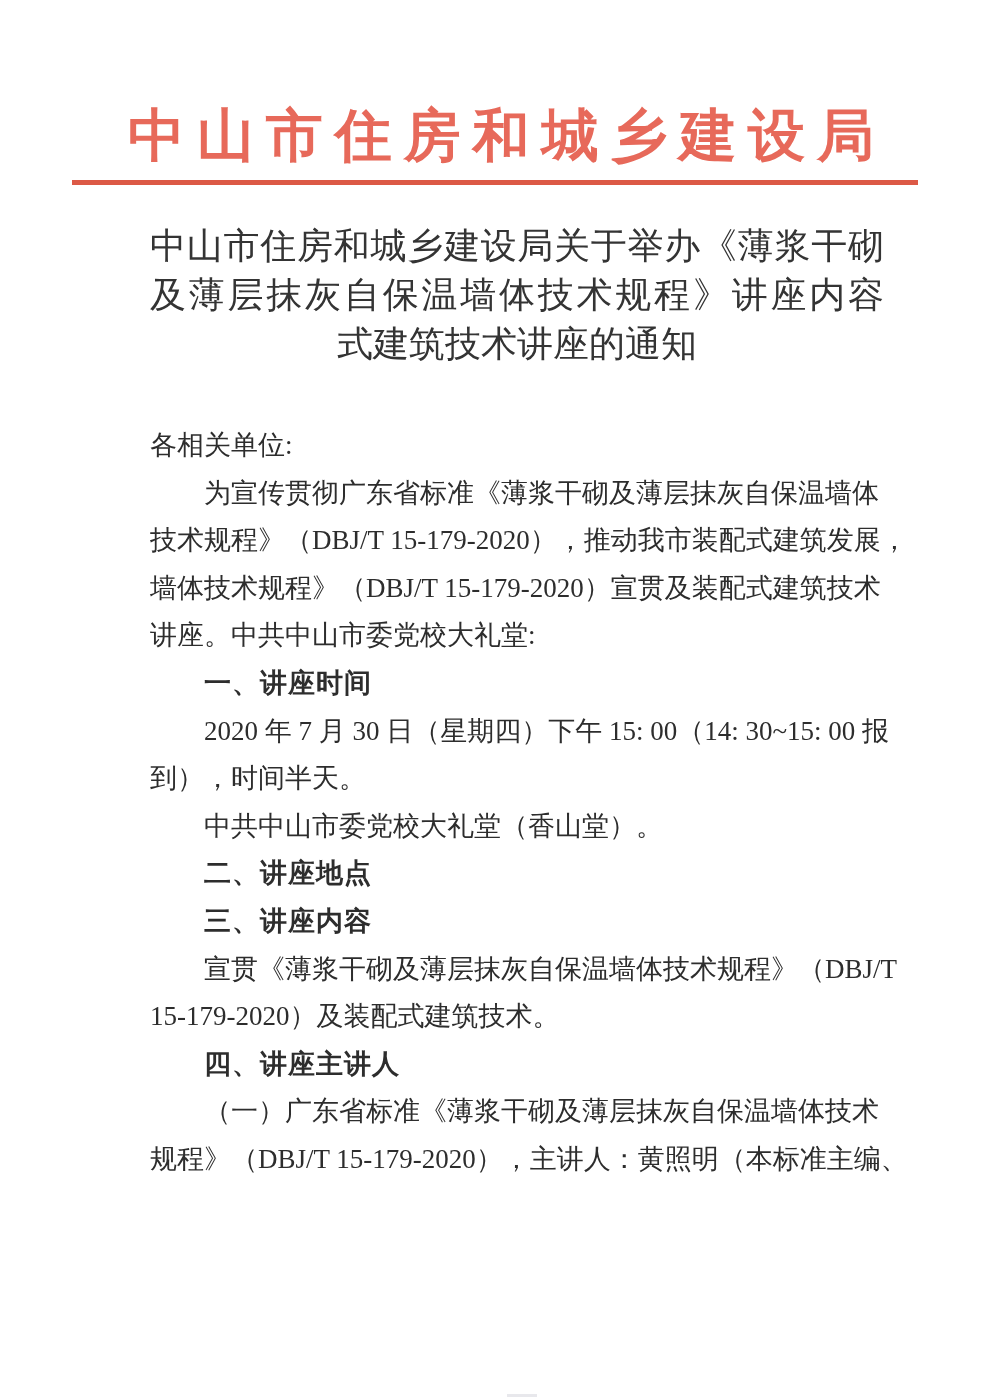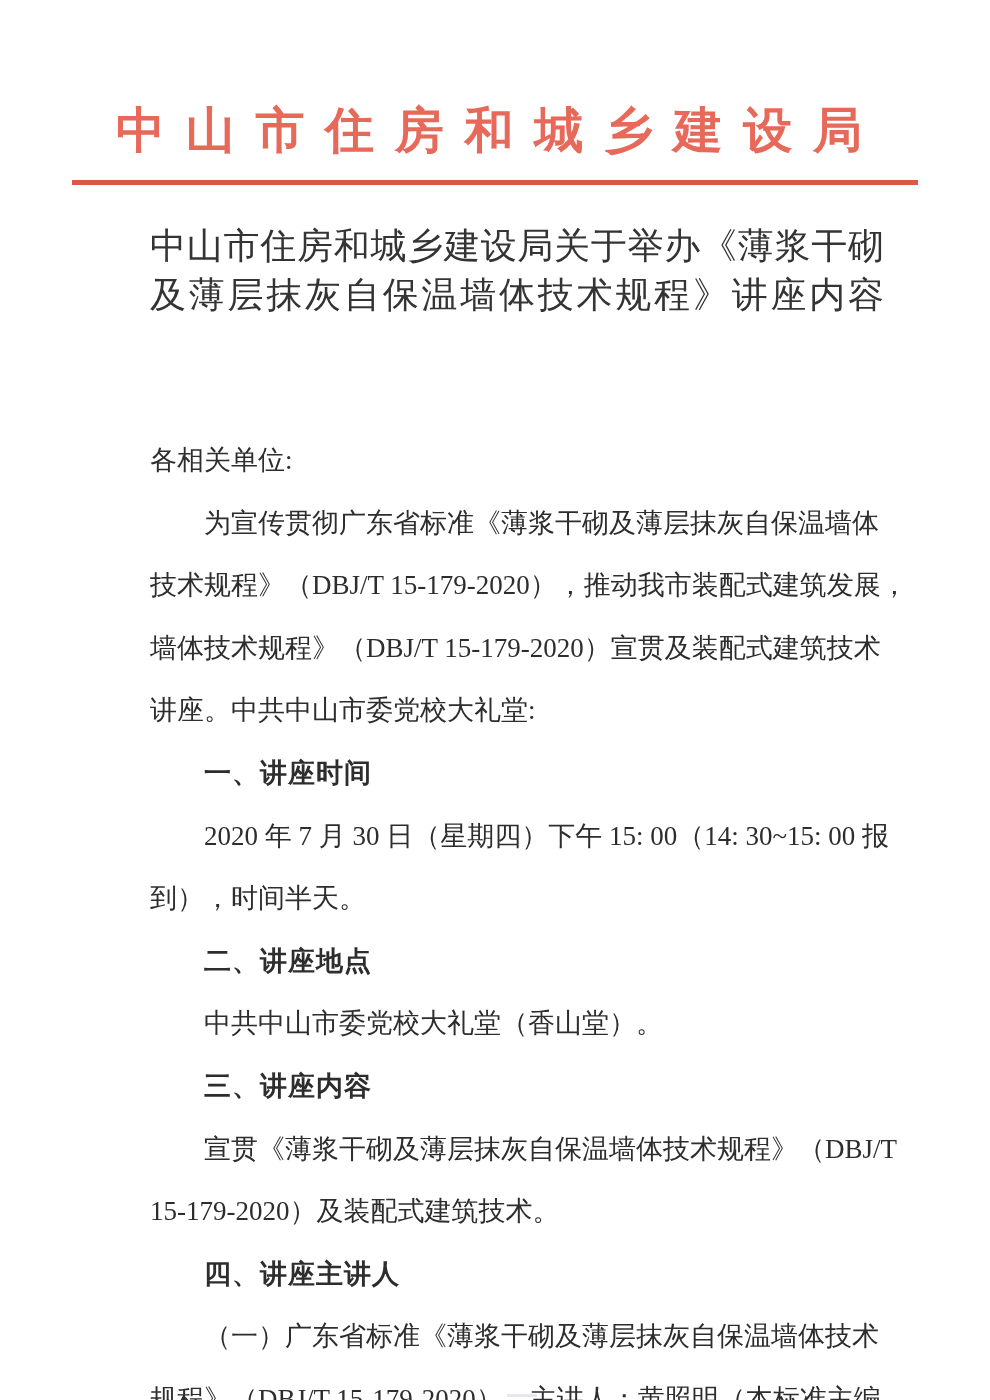--- a/index.html
+++ b/index.html
@@ -16,22 +16,22 @@
     overflow:hidden;
     font-family:"Liberation Serif","DejaVu Serif",serif;
   }
   .page{
     position:absolute;inset:0;
     background:#ffffff;
   }
   
   .agency{
     position:absolute;
-    top:104px;left:116px;width:746px;
-    font-size:49px;
+    top:104px;left:128px;width:746px;
+    font-size:57px;
     font-weight:bold;
     line-height:1.12;
     color:var(--accent);
     white-space:nowrap;
     text-align:justify;
     text-align-last:justify;
     font-family:"Liberation Serif","DejaVu Serif",serif;
   }
   .head-rule{
     position:absolute;
@@ -62,21 +62,20 @@
     position:absolute;
     top:422px;left:150px;width:725px;
     color:var(--body-ink);
     font-size:27px;
     line-height:47.6px;
     font-family:"Liberation Serif","DejaVu Serif",serif;
   }
   .ln{
     white-space:nowrap;
     height:47.6px;
-    margin-top:15px;
   }
   .ln.ind{ text-indent:2em; }
   .ln.jf{
     text-align:justify;
     text-align-last:justify;
   }
   .ln.hd{
     font-weight:bold;
     font-family:"Liberation Sans","DejaVu Sans",sans-serif;
     font-size:27px;
@@ -94,33 +93,34 @@
 
 <div class="page">
 
   <div class="agency">中山市住房和城乡建设局</div>
 
   <div class="head-rule"></div>
 
   <div class="doc-title">
     <div class="t-line">中山市住房和城乡建设局关于举办《薄浆干砌</div>
     <div class="t-line">及薄层抹灰自保温墙体技术规程》讲座内容</div>
+    <div class="t-line center">式建筑技术讲座的通知</div>
   </div>
 
   <div class="doc-body">
     <div class="ln">各相关单位:</div>
     <div class="ln ind jf">为宣传贯彻广东省标准《薄浆干砌及薄层抹灰自保温墙体</div>
     <div class="ln jf">技术规程》（DBJ/T 15-179-2020），推动我市装配式建筑发展，</div>
     <div class="ln jf">墙体技术规程》（DBJ/T 15-179-2020）宣贯及装配式建筑技术</div>
     <div class="ln">讲座。中共中山市委党校大礼堂:</div>
     <div class="ln ind hd">一、讲座时间</div>
     <div class="ln ind jf">2020 年 7 月 30 日（星期四）下午 15: 00（14: 30~15: 00 报</div>
     <div class="ln">到），时间半天。</div>
+    <div class="ln ind">中共中山市委党校大礼堂（香山堂）。</div>
     <div class="ln ind hd">二、讲座地点</div>
-    <div class="ln ind">中共中山市委党校大礼堂（香山堂）。</div>
     <div class="ln ind hd">三、讲座内容</div>
     <div class="ln ind jf">宣贯《薄浆干砌及薄层抹灰自保温墙体技术规程》（DBJ/T</div>
     <div class="ln">15-179-2020）及装配式建筑技术。</div>
     <div class="ln ind hd">四、讲座主讲人</div>
     <div class="ln ind jf">（一）广东省标准《薄浆干砌及薄层抹灰自保温墙体技术</div>
     <div class="ln jf">规程》（DBJ/T 15-179-2020），主讲人：黄照明（本标准主编、</div>
   </div>
 
   <div class="bottom-mark"></div>
 

